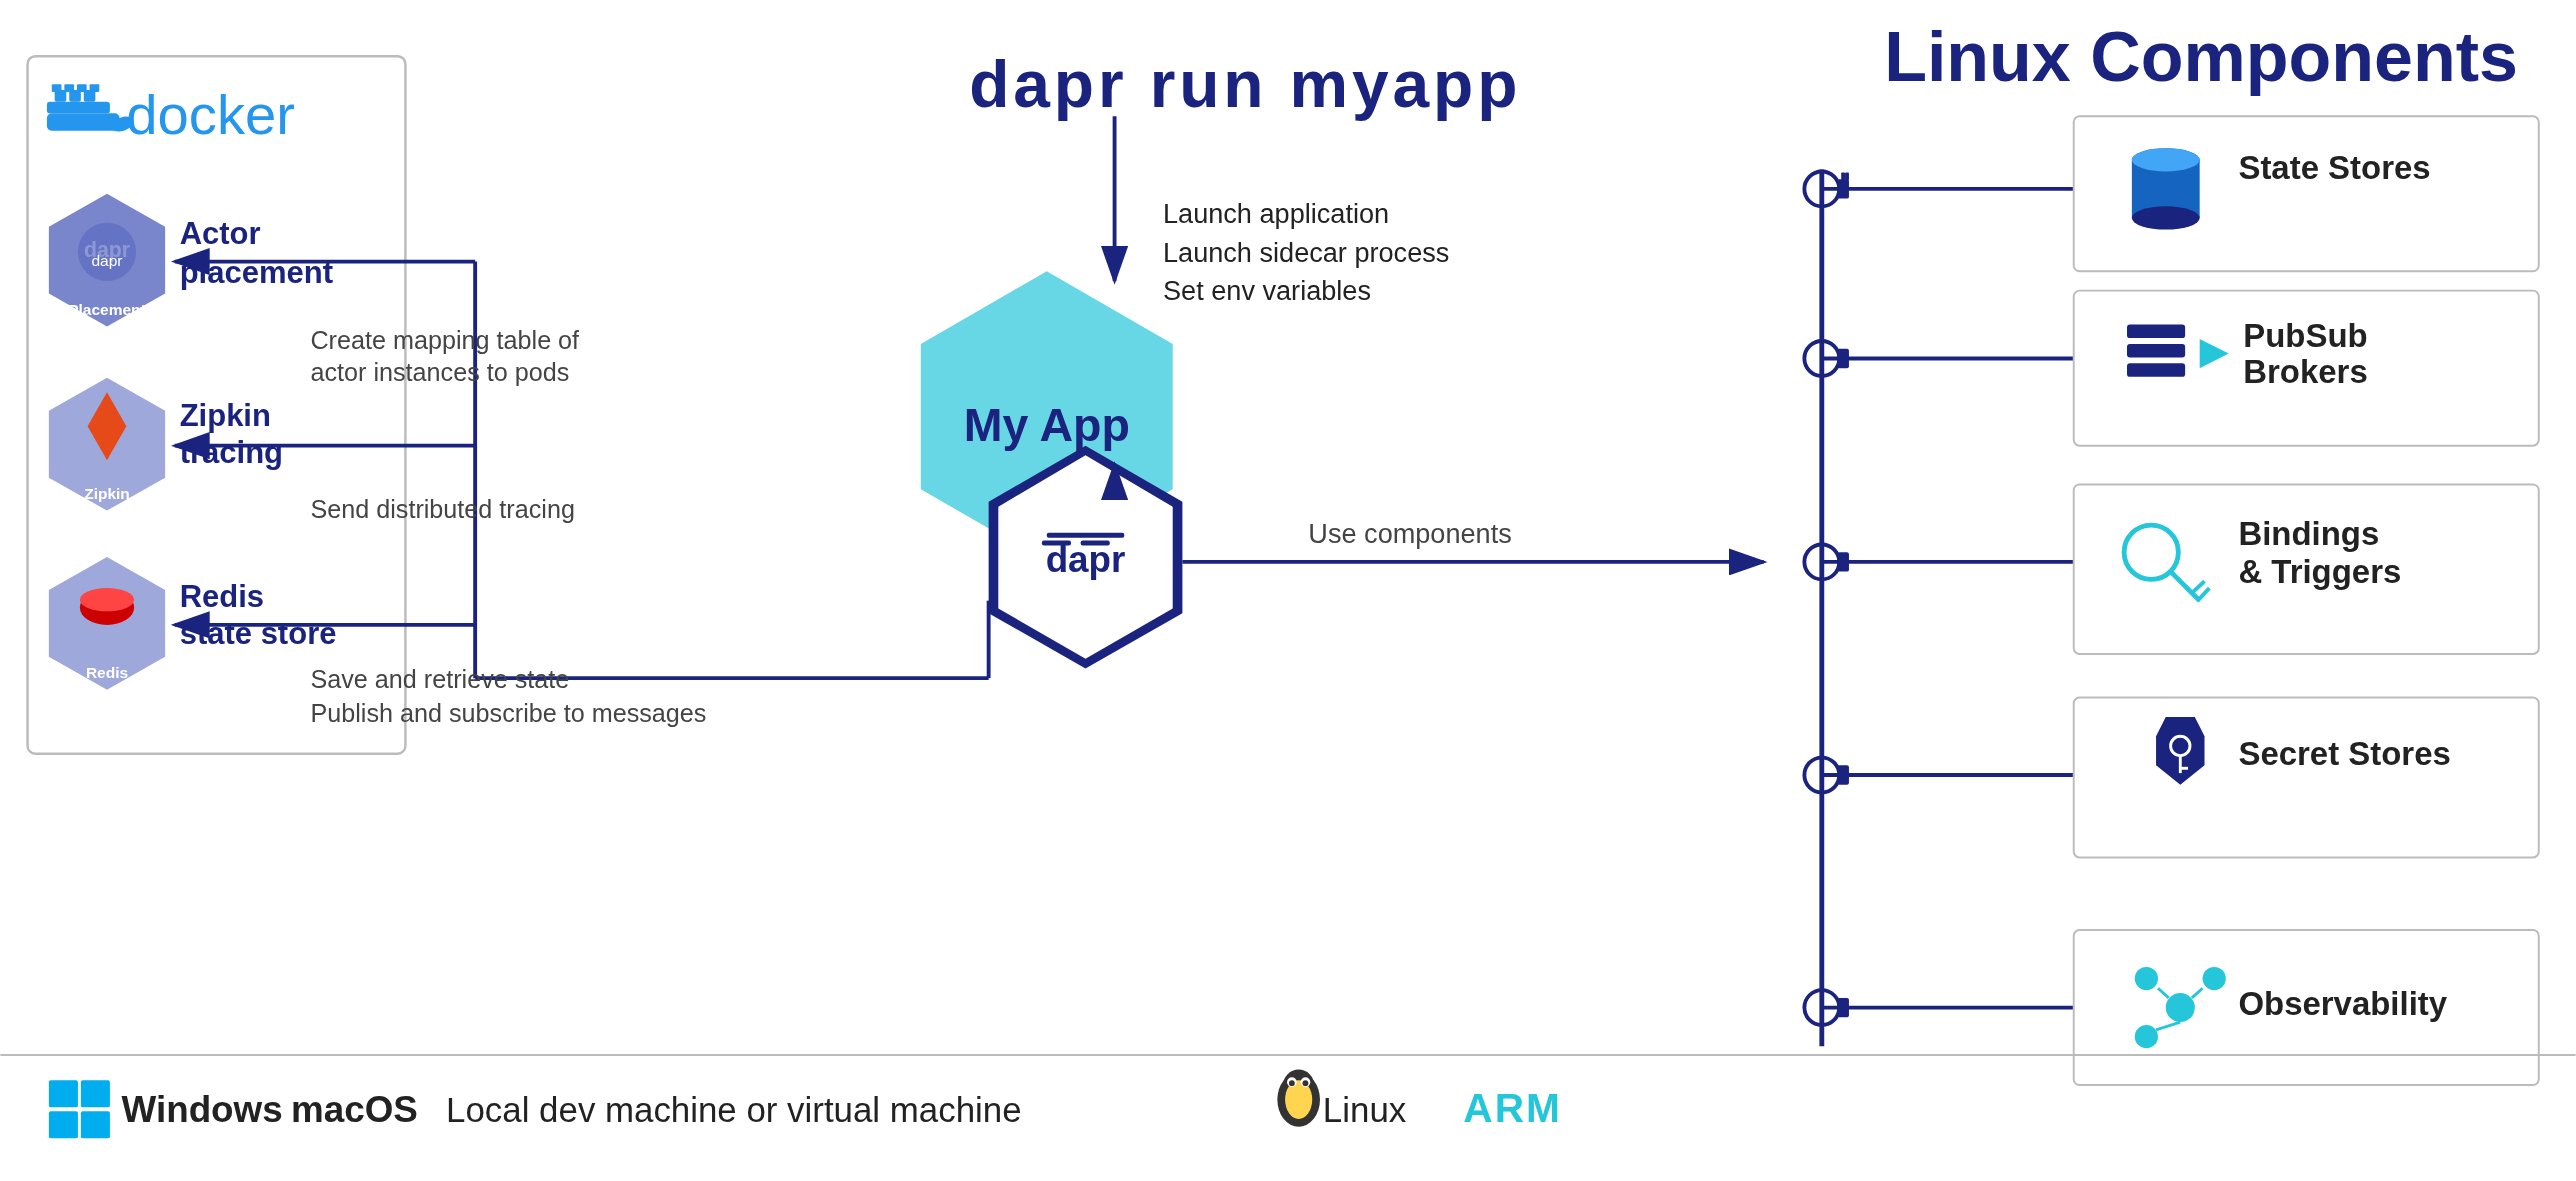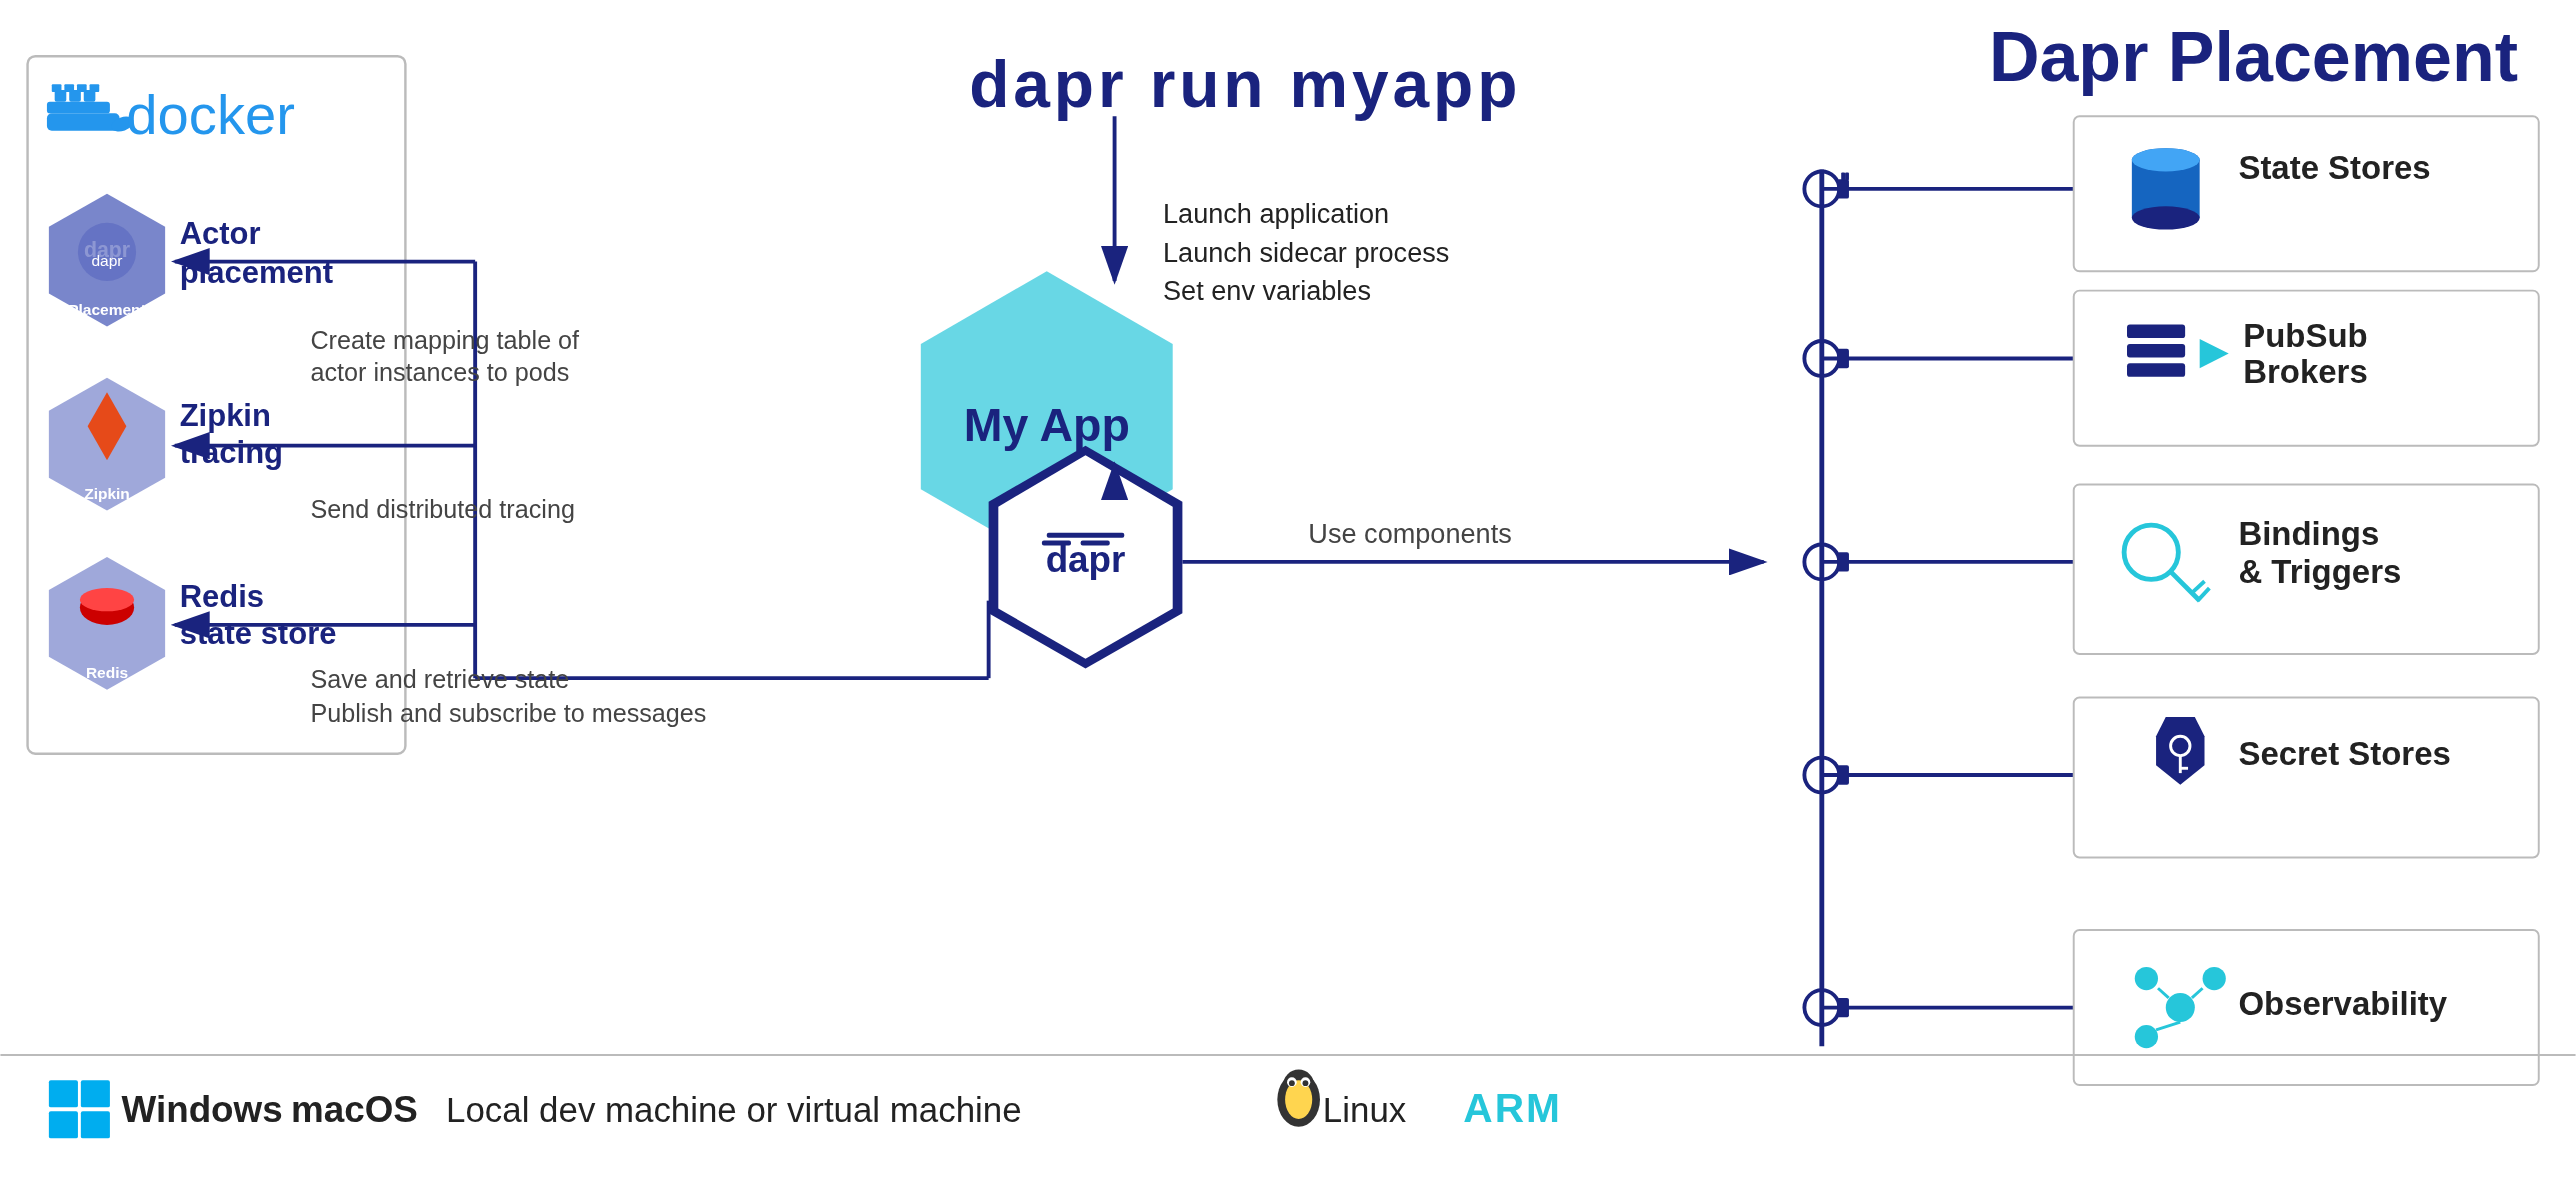--- a/index.html
+++ b/index.html
@@ -229,14 +229,14 @@
 
   <text x="1510" y="1158" font-size="42" font-weight="700" fill="#26c6da" font-family="Arial" letter-spacing="2">ARM</text>
 
   <defs>
     <marker id="arrowBlue" markerWidth="10" markerHeight="7" refX="9" refY="3.5" orient="auto">
       <polygon points="0 0, 10 3.5, 0 7" fill="#1a237e"></polygon>
     </marker>
   </defs>
 </svg>
 
-<div class="page-title">Dapr Placement</div>
+<div class="page-title">Linux Components</div>
 
 
 </body></html>

